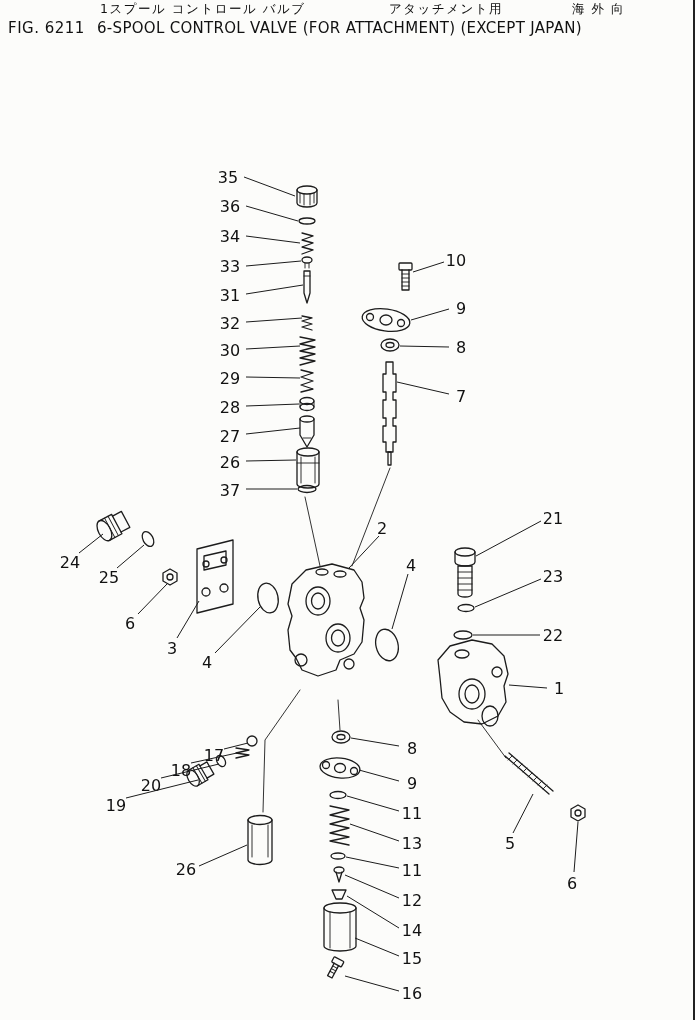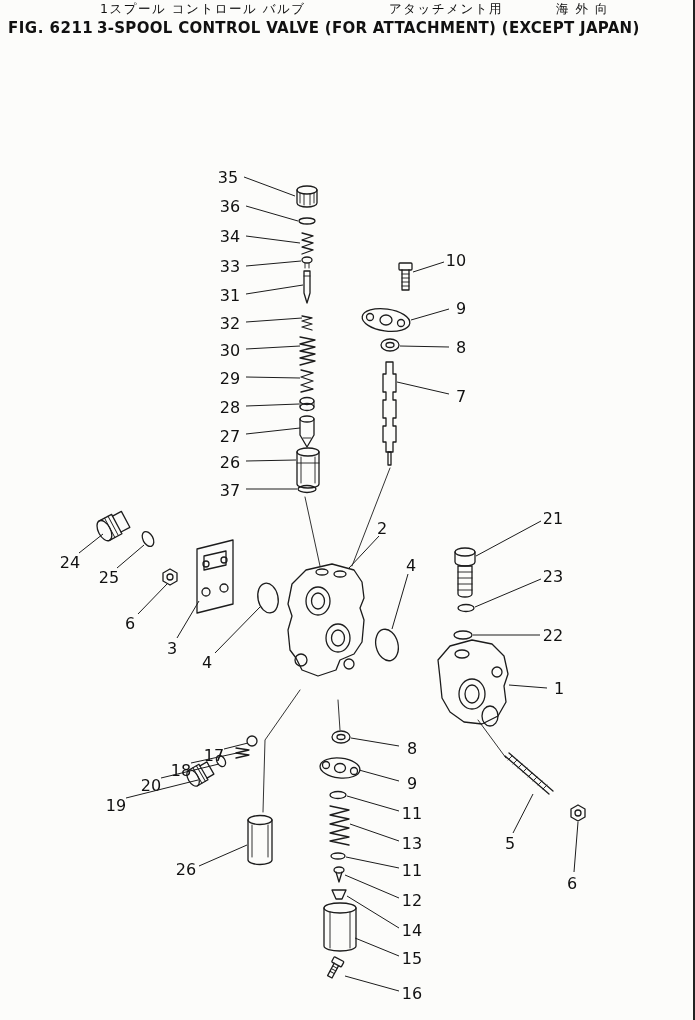--- a/index.html
+++ b/index.html
@@ -6,39 +6,39 @@
   body{
     width:695px;height:1020px;position:relative;overflow:hidden;
     background:#fcfcfa;color:#111;
     font-family:"DejaVu Sans","Liberation Sans",sans-serif;
     border-right:2px solid #222;box-sizing:border-box;
   }
   .header{position:absolute;top:0;left:0;width:631px;height:48px}
   .jp{position:absolute;top:1px;font-size:12.5px;white-space:nowrap;color:#111}
   .jp1{left:100px;letter-spacing:1.5px}
   .jp2{left:389px;letter-spacing:1.5px}
-  .jp3{left:556px;letter-spacing:7px}
-  .en{position:absolute;top:19px;font-size:15px;font-weight:bold;white-space:nowrap;color:#111}
+  .jp3{left:572px;letter-spacing:7px}
+  .en{position:absolute;top:19px;font-size:15px;font-weight:normal;white-space:nowrap;color:#111}
   .fig{left:8px;letter-spacing:0.5px}
   .title{left:97px;letter-spacing:0.3px}
   svg.diagram{position:absolute;left:0;top:0}
   .parts{stroke:#1c1c1c;fill:none;stroke-width:1.3;stroke-linejoin:round;stroke-linecap:round}
   .thin{stroke-width:0.9}
   .leader{stroke:#1c1c1c;stroke-width:1;fill:none}
   .callout{font-size:16px;fill:#111;text-anchor:middle;font-family:"DejaVu Sans","Liberation Sans",sans-serif}
 </style>
 </head>
 <body>
 
 <div class="header">
   <span class="jp jp1">1スプール コントロール バルブ</span>
   <span class="jp jp2">アタッチメント用</span>
   <span class="jp jp3">海外向</span>
   <span class="en fig">FIG. 6211</span>
-  <span class="en title">3-SPOOL CONTROL VALVE (FOR ATTACHMENT) (EXCEPT JAPAN)</span>
+  <span class="en title">6-SPOOL CONTROL VALVE (FOR ATTACHMENT) (EXCEPT JAPAN)</span>
 </div>
 
 <svg class="diagram" width="695" height="1020" viewBox="0 0 695 1020">
 
   <g class="parts">
 
     <path class="thin" d="M305 497 L320 566"></path>
     <path class="thin" d="M390 468 L352 566"></path>
     <path class="thin" d="M338 700 L340 730"></path>
     <path class="thin" d="M300 690 L265 740 L263 812"></path>

